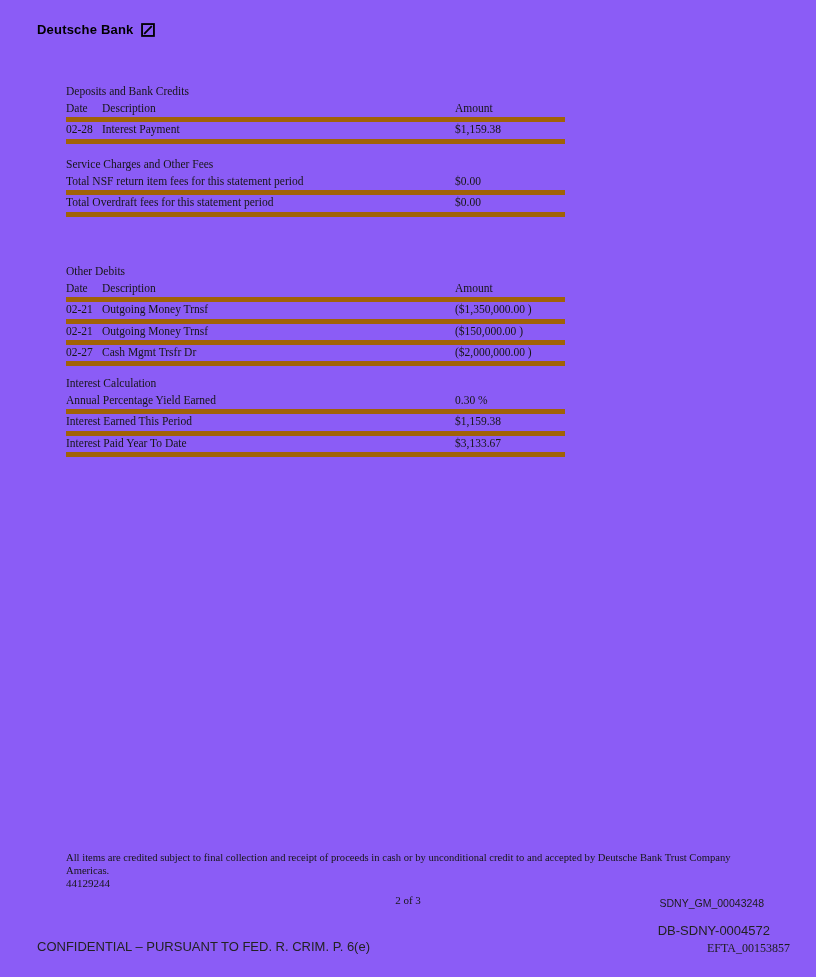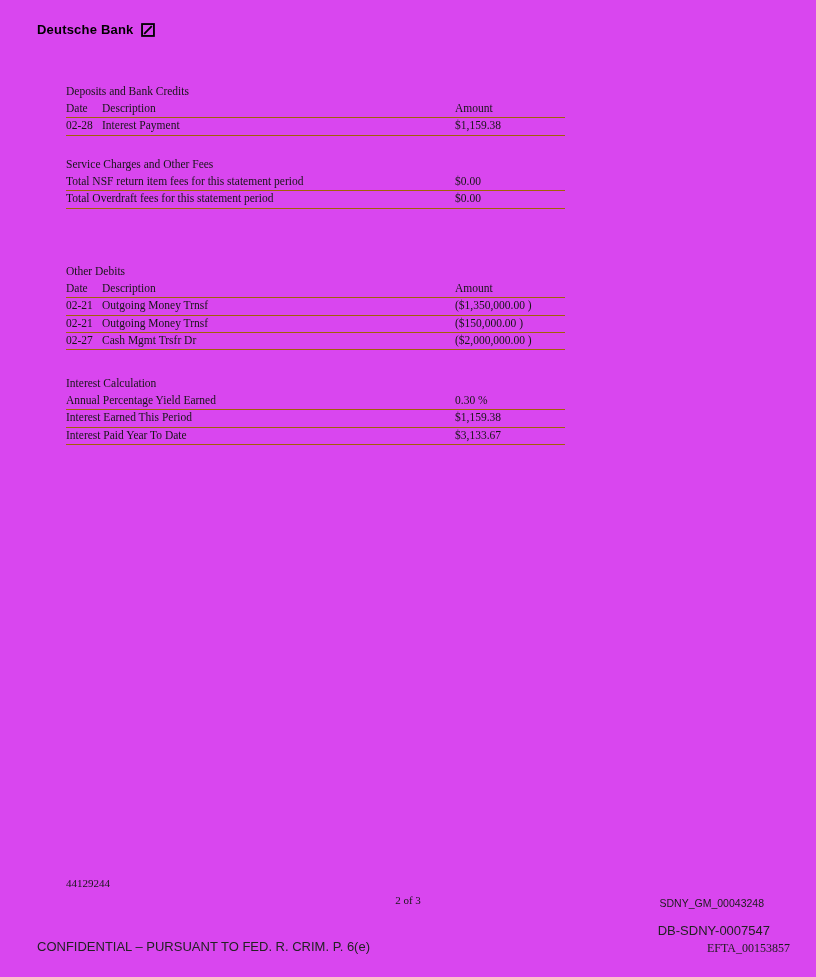--- a/index.html
+++ b/index.html
@@ -2,21 +2,21 @@
 <html><head>
 <meta charset="utf-8">
 <style>
   html, body { margin: 0; padding: 0; }
   body { background: #ffffff; }
 
   .page {
     position: relative;
     width: 816px;
     height: 977px;
-    background: #d946ef;
+    background: #8b5cf6;
     font-family: "Liberation Serif", serif;
     color: #161616;
     overflow: hidden;
   }
 
   
   .brand {
     position: absolute;
     left: 37px;
     top: 22px;
@@ -47,21 +47,21 @@
   table.stmt { width: 100%; border-collapse: collapse; }
   table.stmt th, table.stmt td {
     font-size: 11.5px;
     font-weight: normal;
     text-align: left;
     padding: 1px 0 2px 0;
     vertical-align: bottom;
     line-height: 1.15;
   }
   table.stmt tr.ruled > th,
-  table.stmt tr.ruled > td { border-bottom: 1px solid #a16207; }
+  table.stmt tr.ruled > td { border-bottom: 5px solid #a16207; }
   .w-date { width: 36px; }
   .w-amount { width: 110px; }
   .amount { text-align: right; }
 
   .pos-deposits { top: 85px; }
   .pos-service  { top: 158px; }
   .pos-debits   { top: 265px; }
   .pos-interest { top: 377px; }
 
   
@@ -226,20 +226,21 @@
           <td class="amount">$1,159.38</td>
         </tr>
         <tr class="ruled">
           <td>Interest Paid Year To Date</td>
           <td class="amount">$3,133.67</td>
         </tr>
       </tbody>
     </table>
   </div>
 
+  <div class="disclaimer">All items are credited subject to final collection and receipt of proceeds in cash or by unconditional credit to and accepted by Deutsche Bank Trust Company Americas.</div>
   <div class="doc-number">44129244</div>
   <div class="page-number">2 of 3</div>
   <div class="bates-sdny">SDNY_GM_00043248</div>
   <div class="confidential">CONFIDENTIAL – PURSUANT TO FED. R. CRIM. P. 6(e)</div>
-  <div class="bates-db">DB-SDNY-0007547</div>
+  <div class="bates-db">DB-SDNY-0004572</div>
   <div class="bates-efta">EFTA_00153857</div>
 
 </div>
 
 </body></html>

